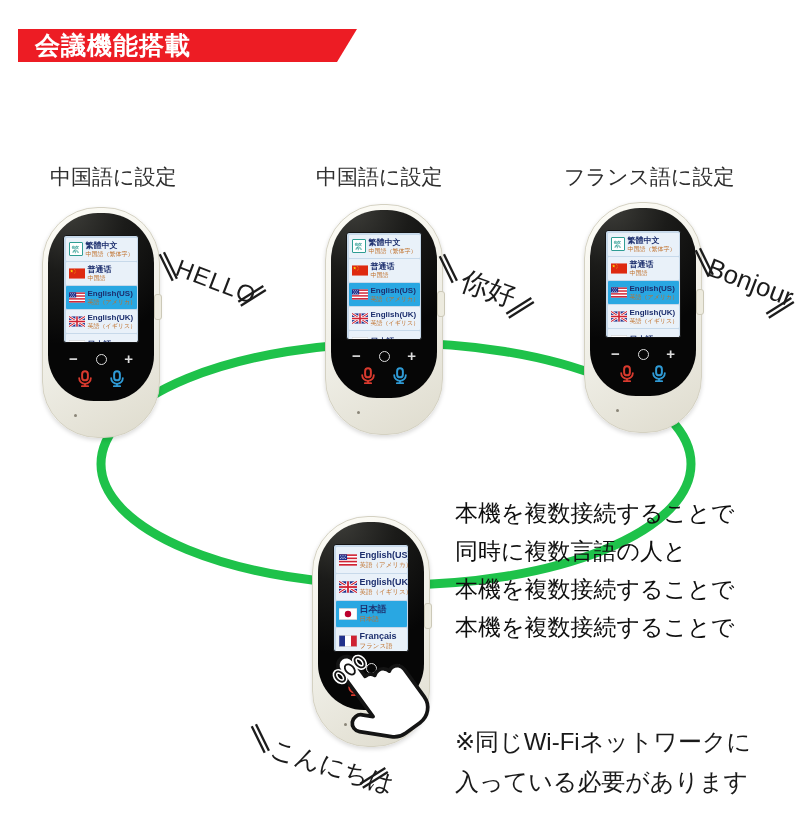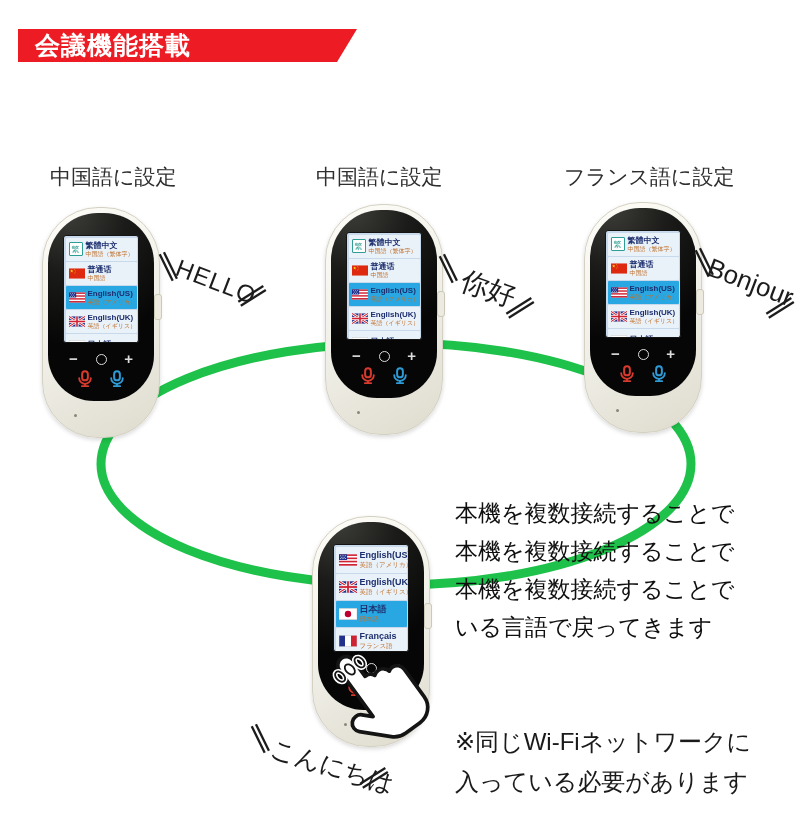--- a/index.html
+++ b/index.html
@@ -505,23 +505,23 @@
     <span class="mk" style="left:78px;top:48px;transform:rotate(58deg)">∥</span>
   </div>
   <div class="speech" style="left:250px;top:718px">
     <span class="mk" style="left:2px;top:4px;transform:rotate(-26deg)">∥</span>
     <span class="st" style="left:26px;top:14px;font-size:25px;transform:rotate(17deg)">こんにちは</span>
     <span class="mk" style="left:118px;top:44px;transform:rotate(58deg)">∥</span>
   </div>
 
   <div class="desc">
     <div>本機を複数接続することで</div>
+    <div>同時に複数言語の人と</div>
     <div>本機を複数接続することで</div>
     <div>本機を複数接続することで</div>
-    <div>いる言語で戻ってきます</div>
   </div>
 
   <div class="note">
     <div>※同じWi-Fiネットワークに</div>
     <div>入っている必要があります</div>
   </div>
 
   <svg class="scribble" width="44" height="28" viewBox="0 0 44 28">
     <g fill="none" stroke="#ffffff" stroke-width="5" stroke-linecap="round">
       <ellipse cx="9" cy="18" rx="4" ry="6" transform="rotate(-32 9 18)"></ellipse>

